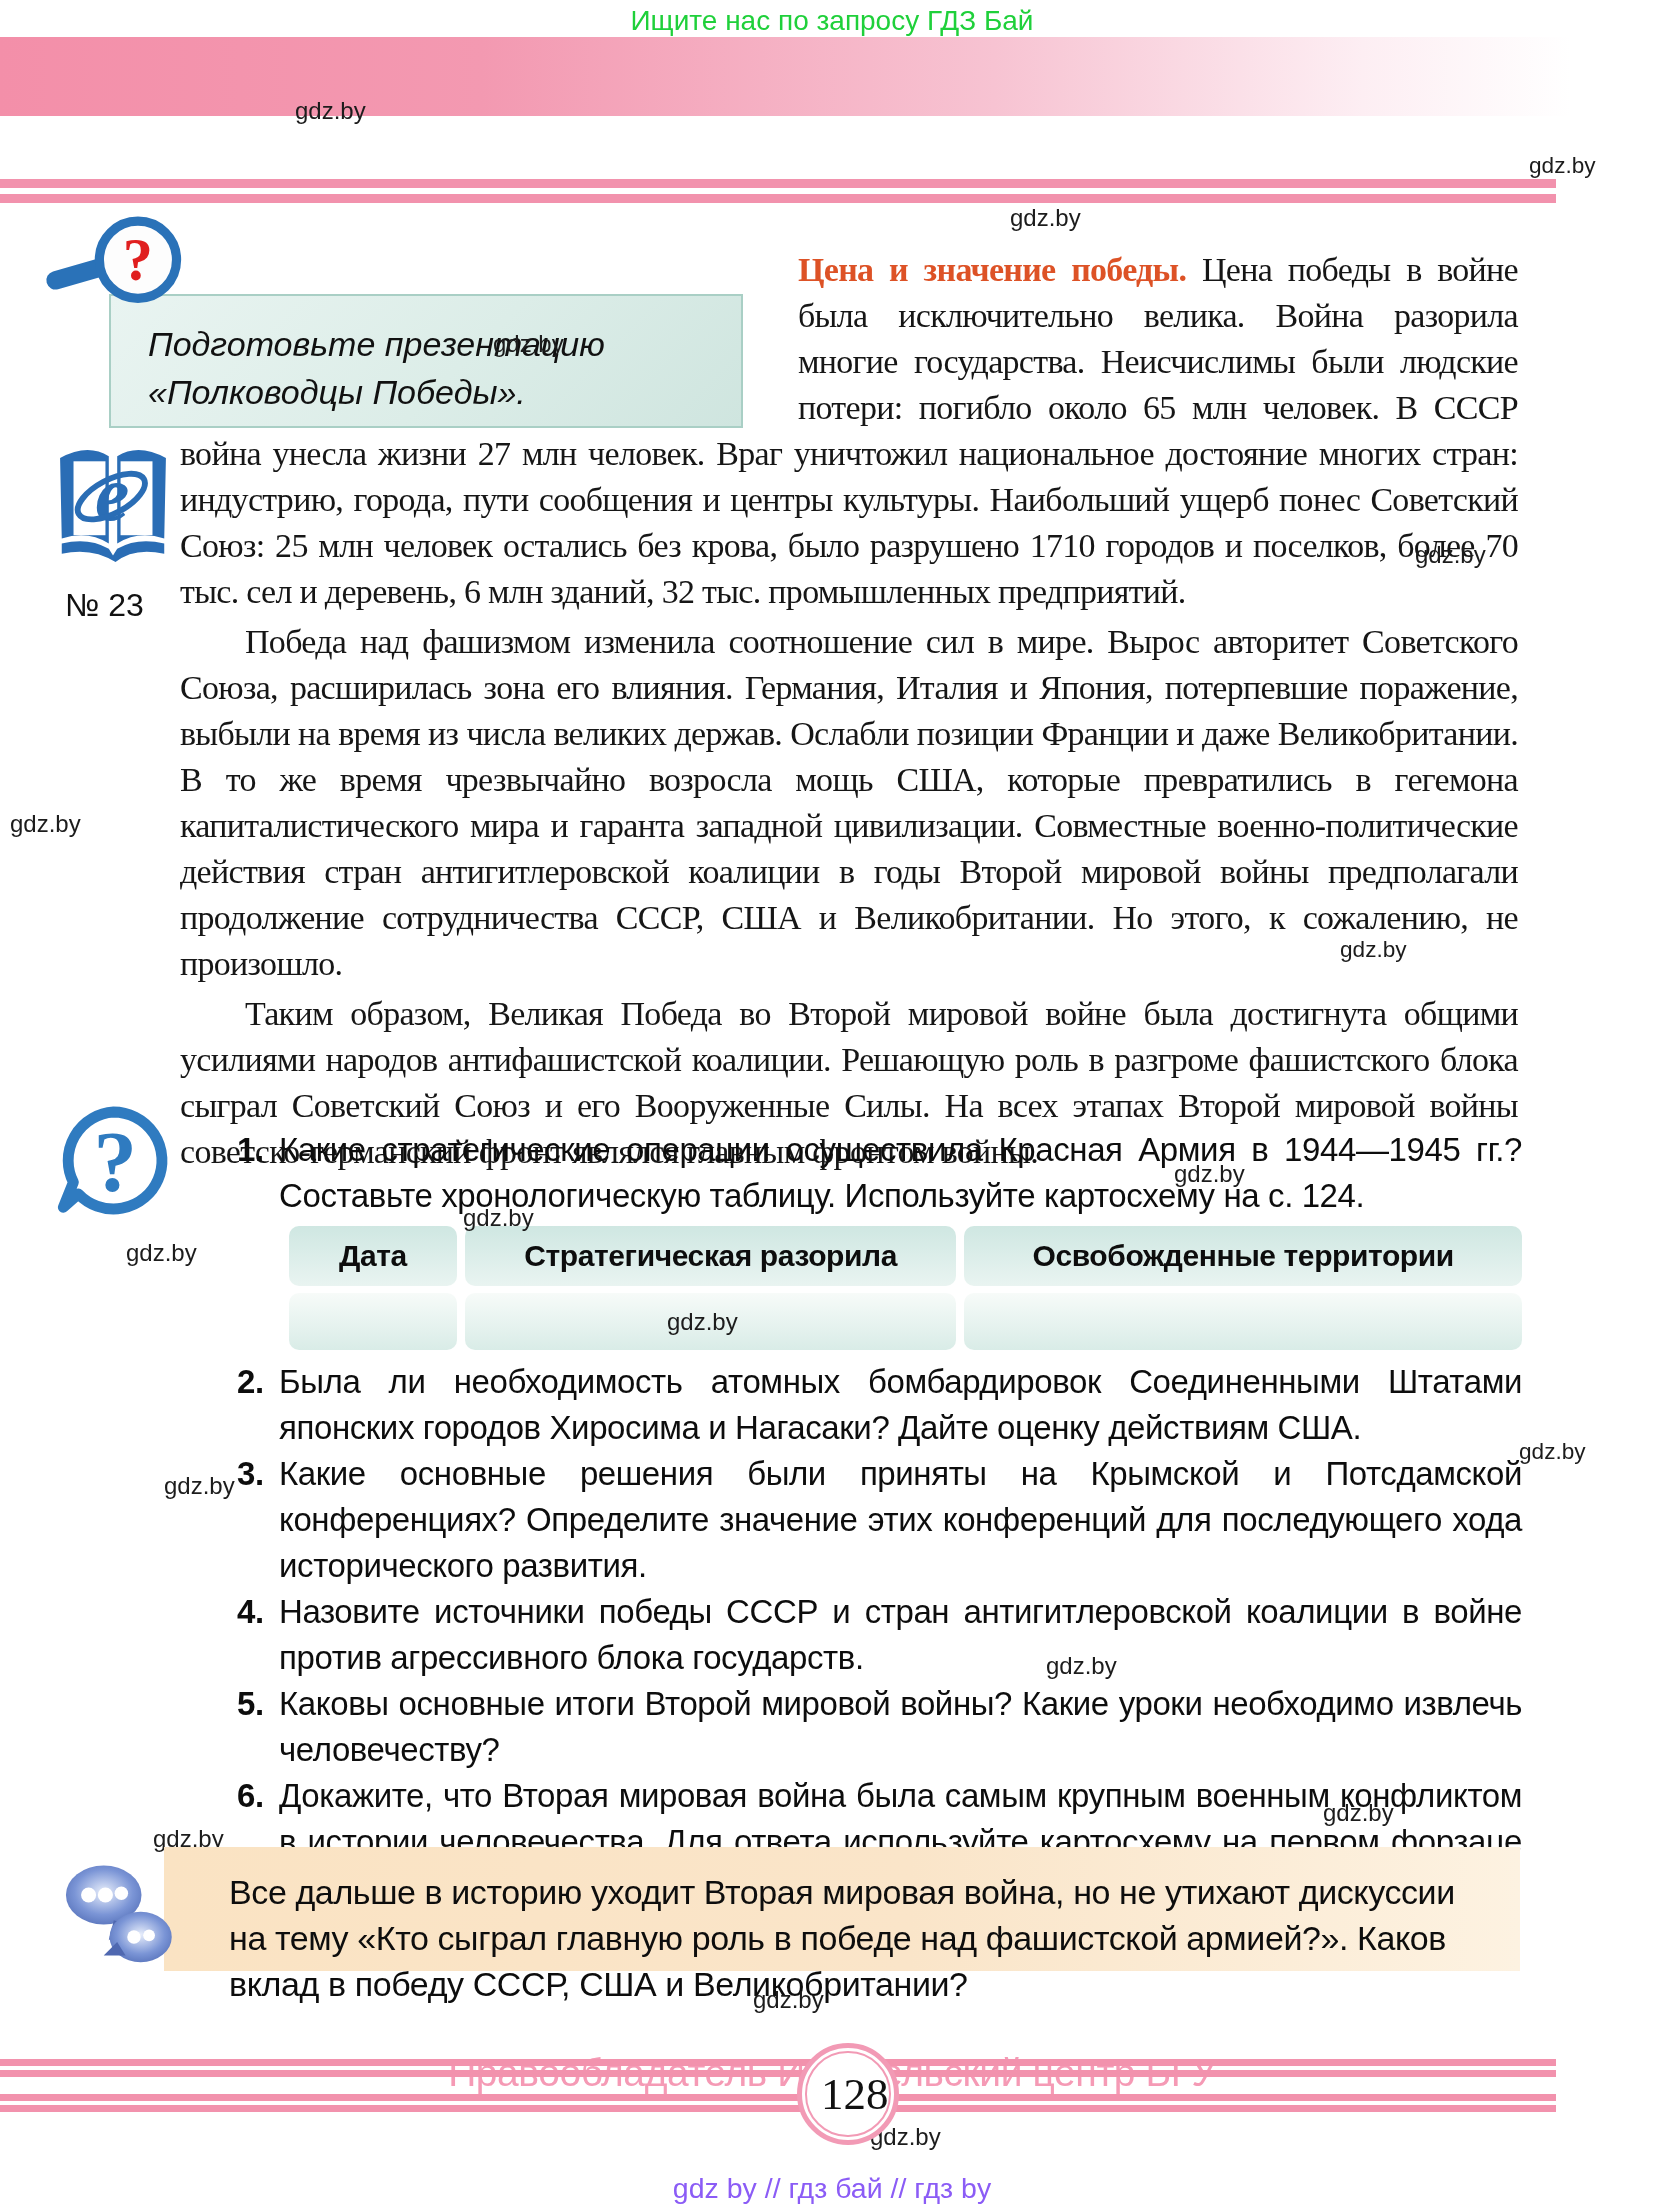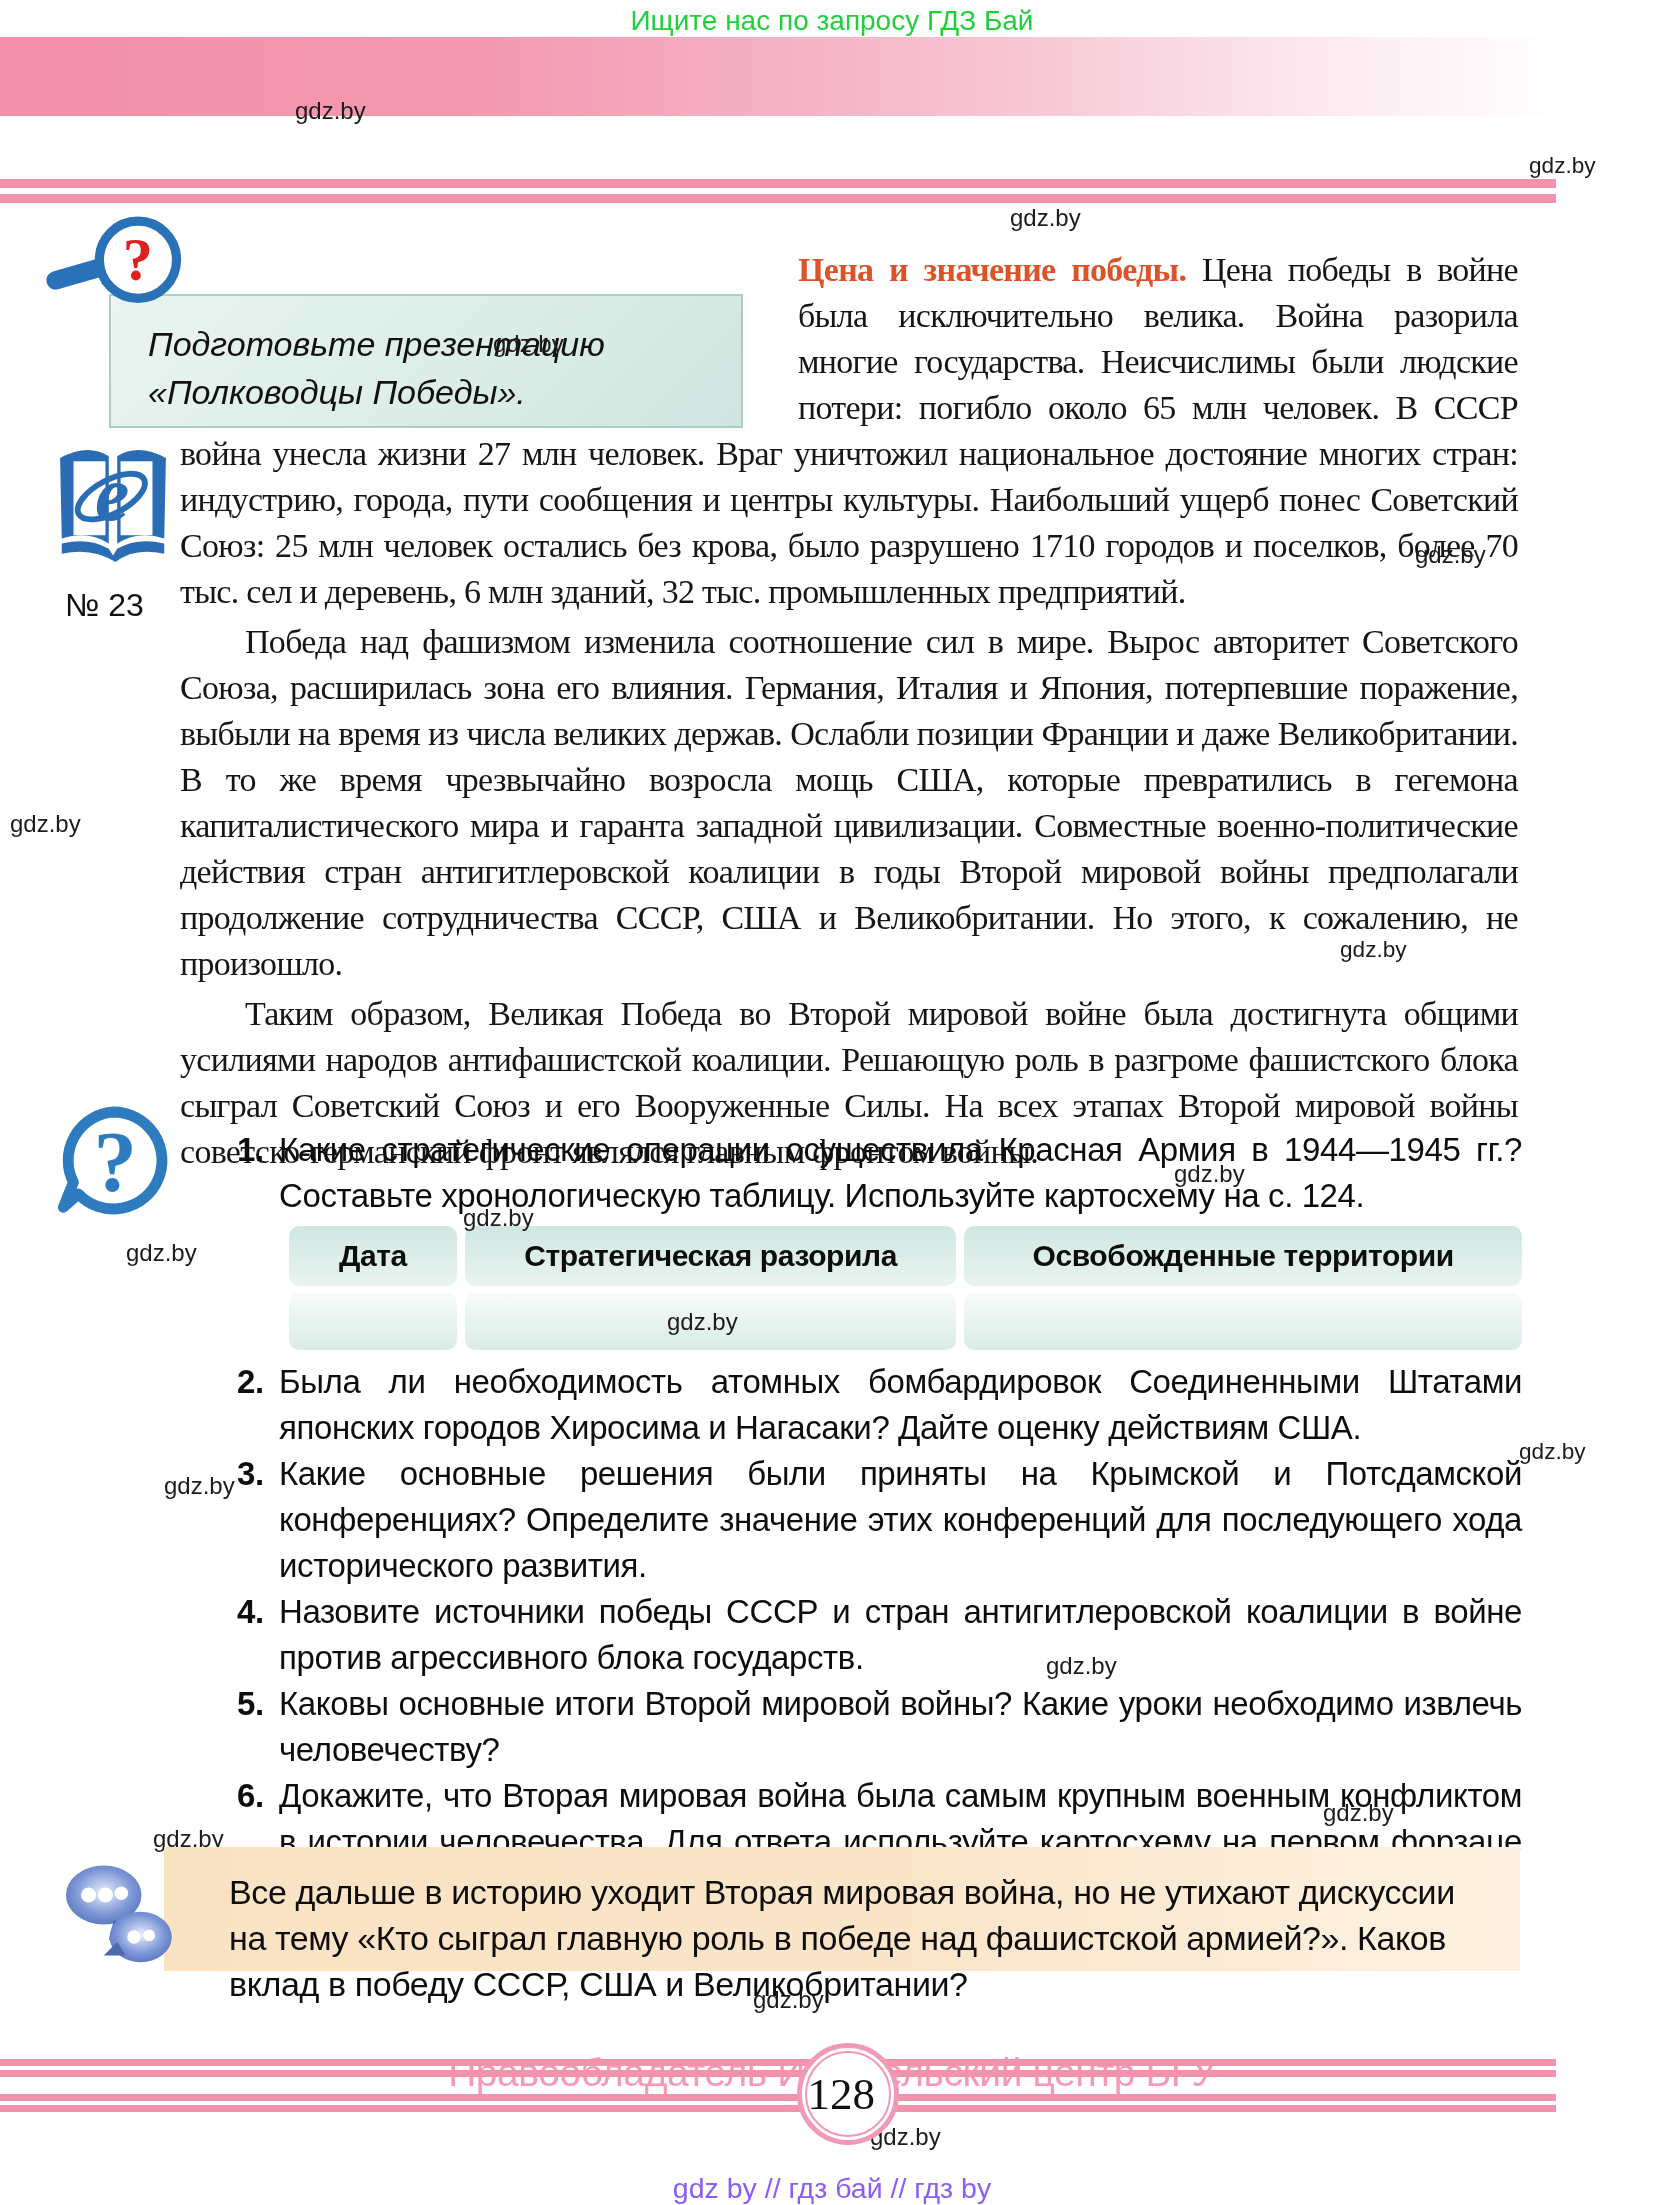--- a/index.html
+++ b/index.html
@@ -93,21 +93,21 @@
 
   
   #copyright{position:absolute;top:2051px;left:0;width:100%;text-align:center;
              font-family:"Liberation Sans",sans-serif;font-size:39px;letter-spacing:-0.4px;color:#f59ab5;z-index:1;}
   .frule{position:absolute;left:0;width:1556px;height:6.7px;background:#f292ad;z-index:2;}
   #fr1{top:2059px;} #fr2{top:2070px;} #fr3{top:2094px;} #fr4{top:2105px;}
   #page-badge{position:absolute;left:797px;top:2043px;width:102px;height:102px;z-index:4;
               background:#fff;border:5.9px solid #f29ab5;border-radius:50%;box-sizing:border-box;}
   #page-badge-inner{position:absolute;left:3.4px;top:3.4px;right:3.4px;bottom:3.4px;
               border:2.5px solid #f29ab5;border-radius:50%;
-              display:flex;align-items:center;justify-content:flex-start;}
+              display:flex;align-items:center;justify-content:flex-end;}
   #page-number{font-family:"Liberation Serif",serif;font-size:45px;color:#111;}
   #footer-wm{left:870px;top:2123px;}
   #footer-links{position:absolute;top:2172px;left:0;width:100%;text-align:center;
                 font-family:"Liberation Sans",sans-serif;font-size:28.5px;color:#8b5cf6;}
 </style>
 </head>
 <body>
 
 <div id="page">
 

